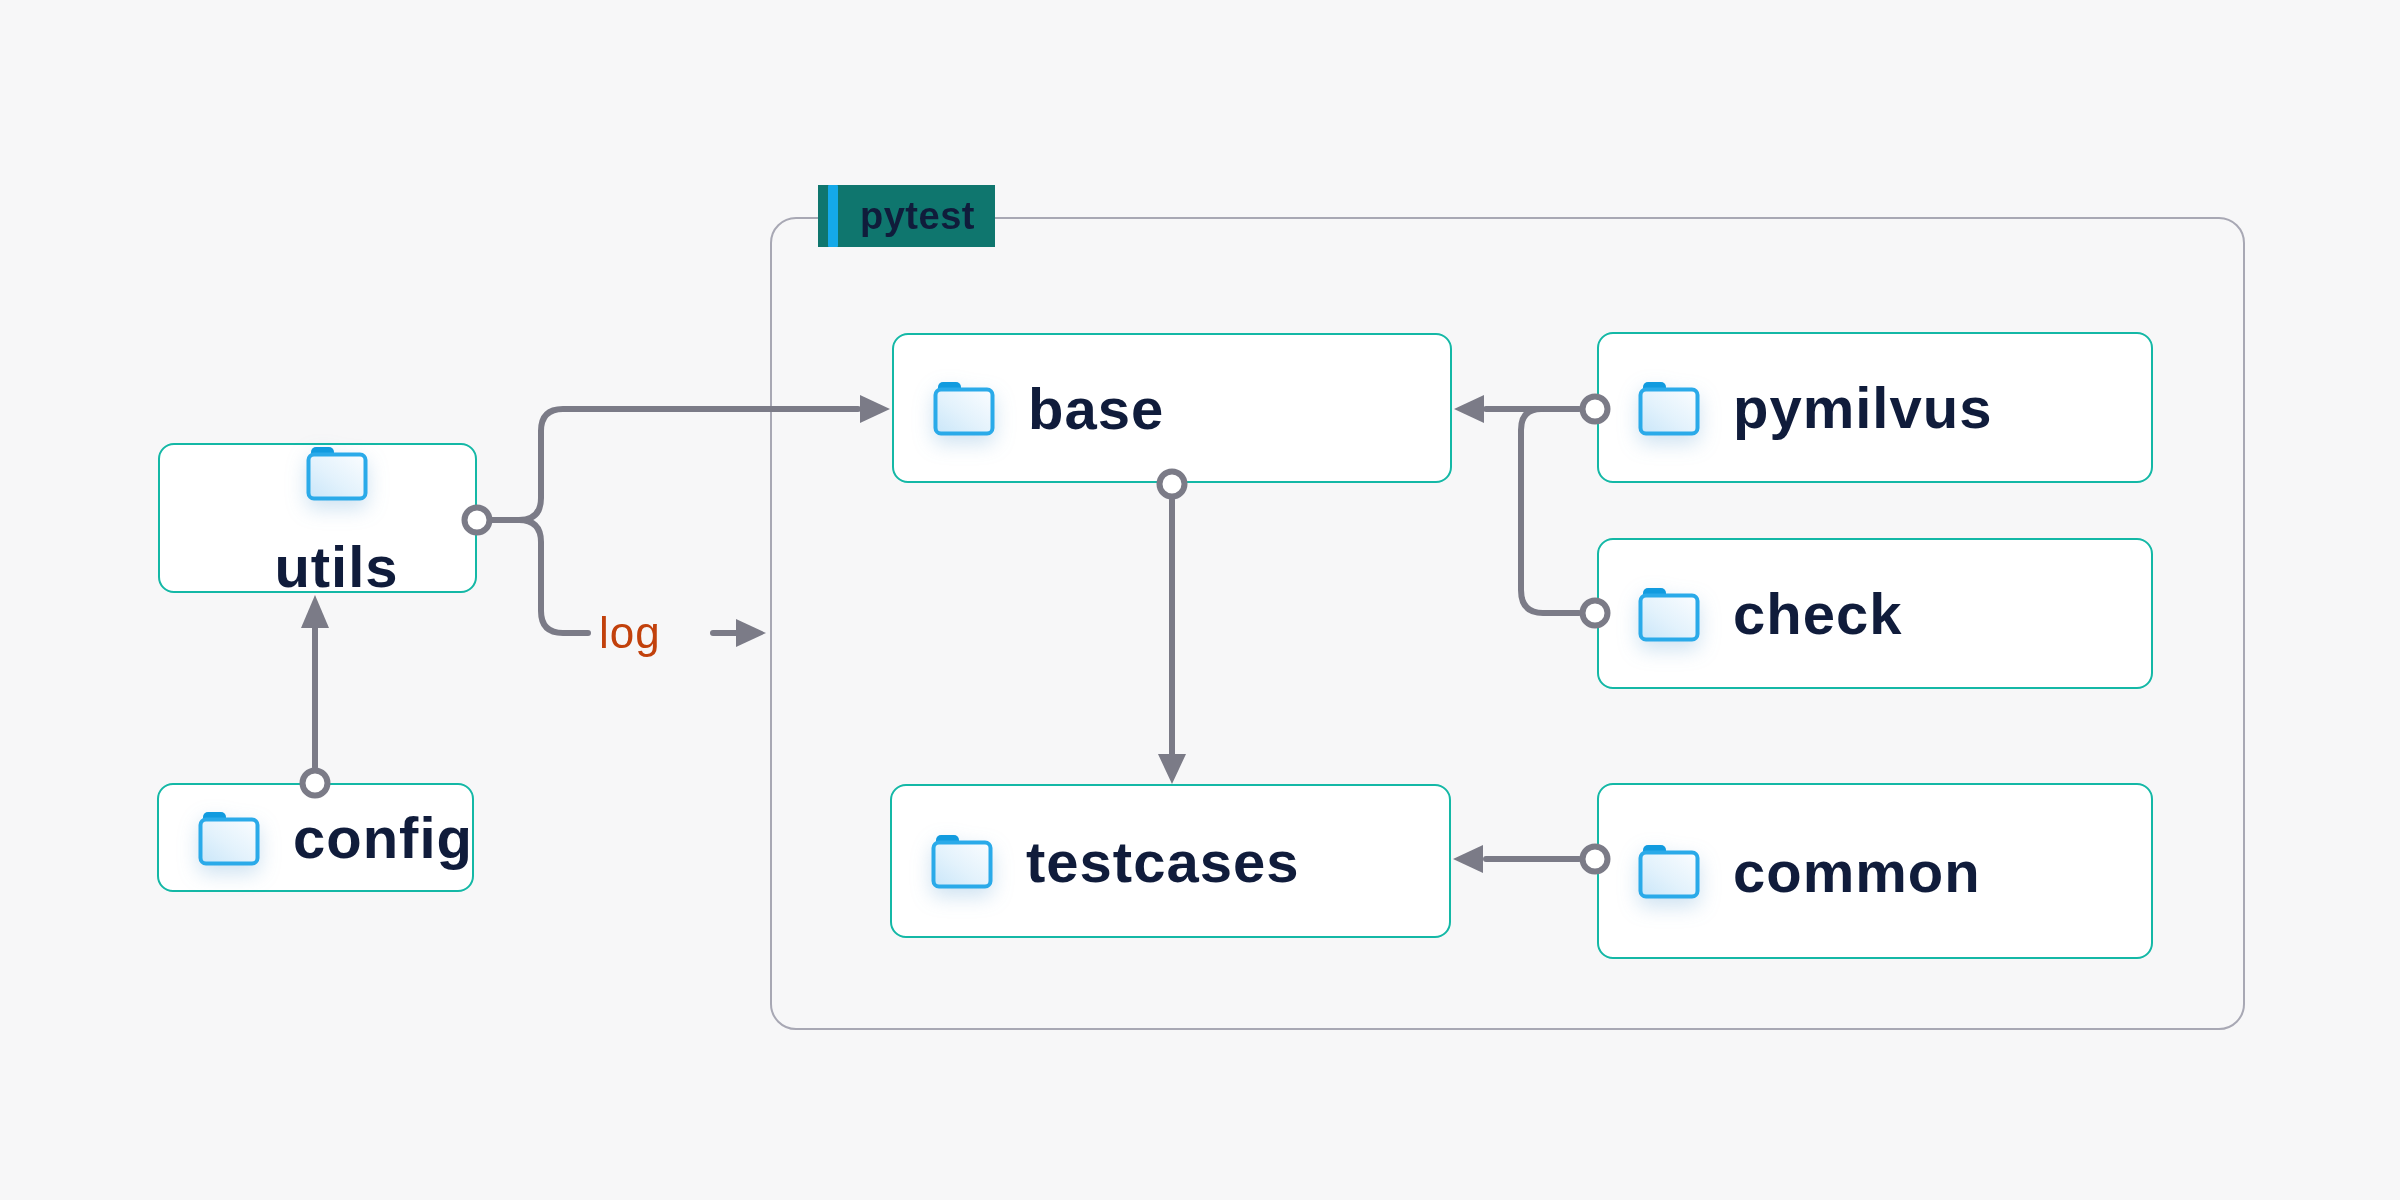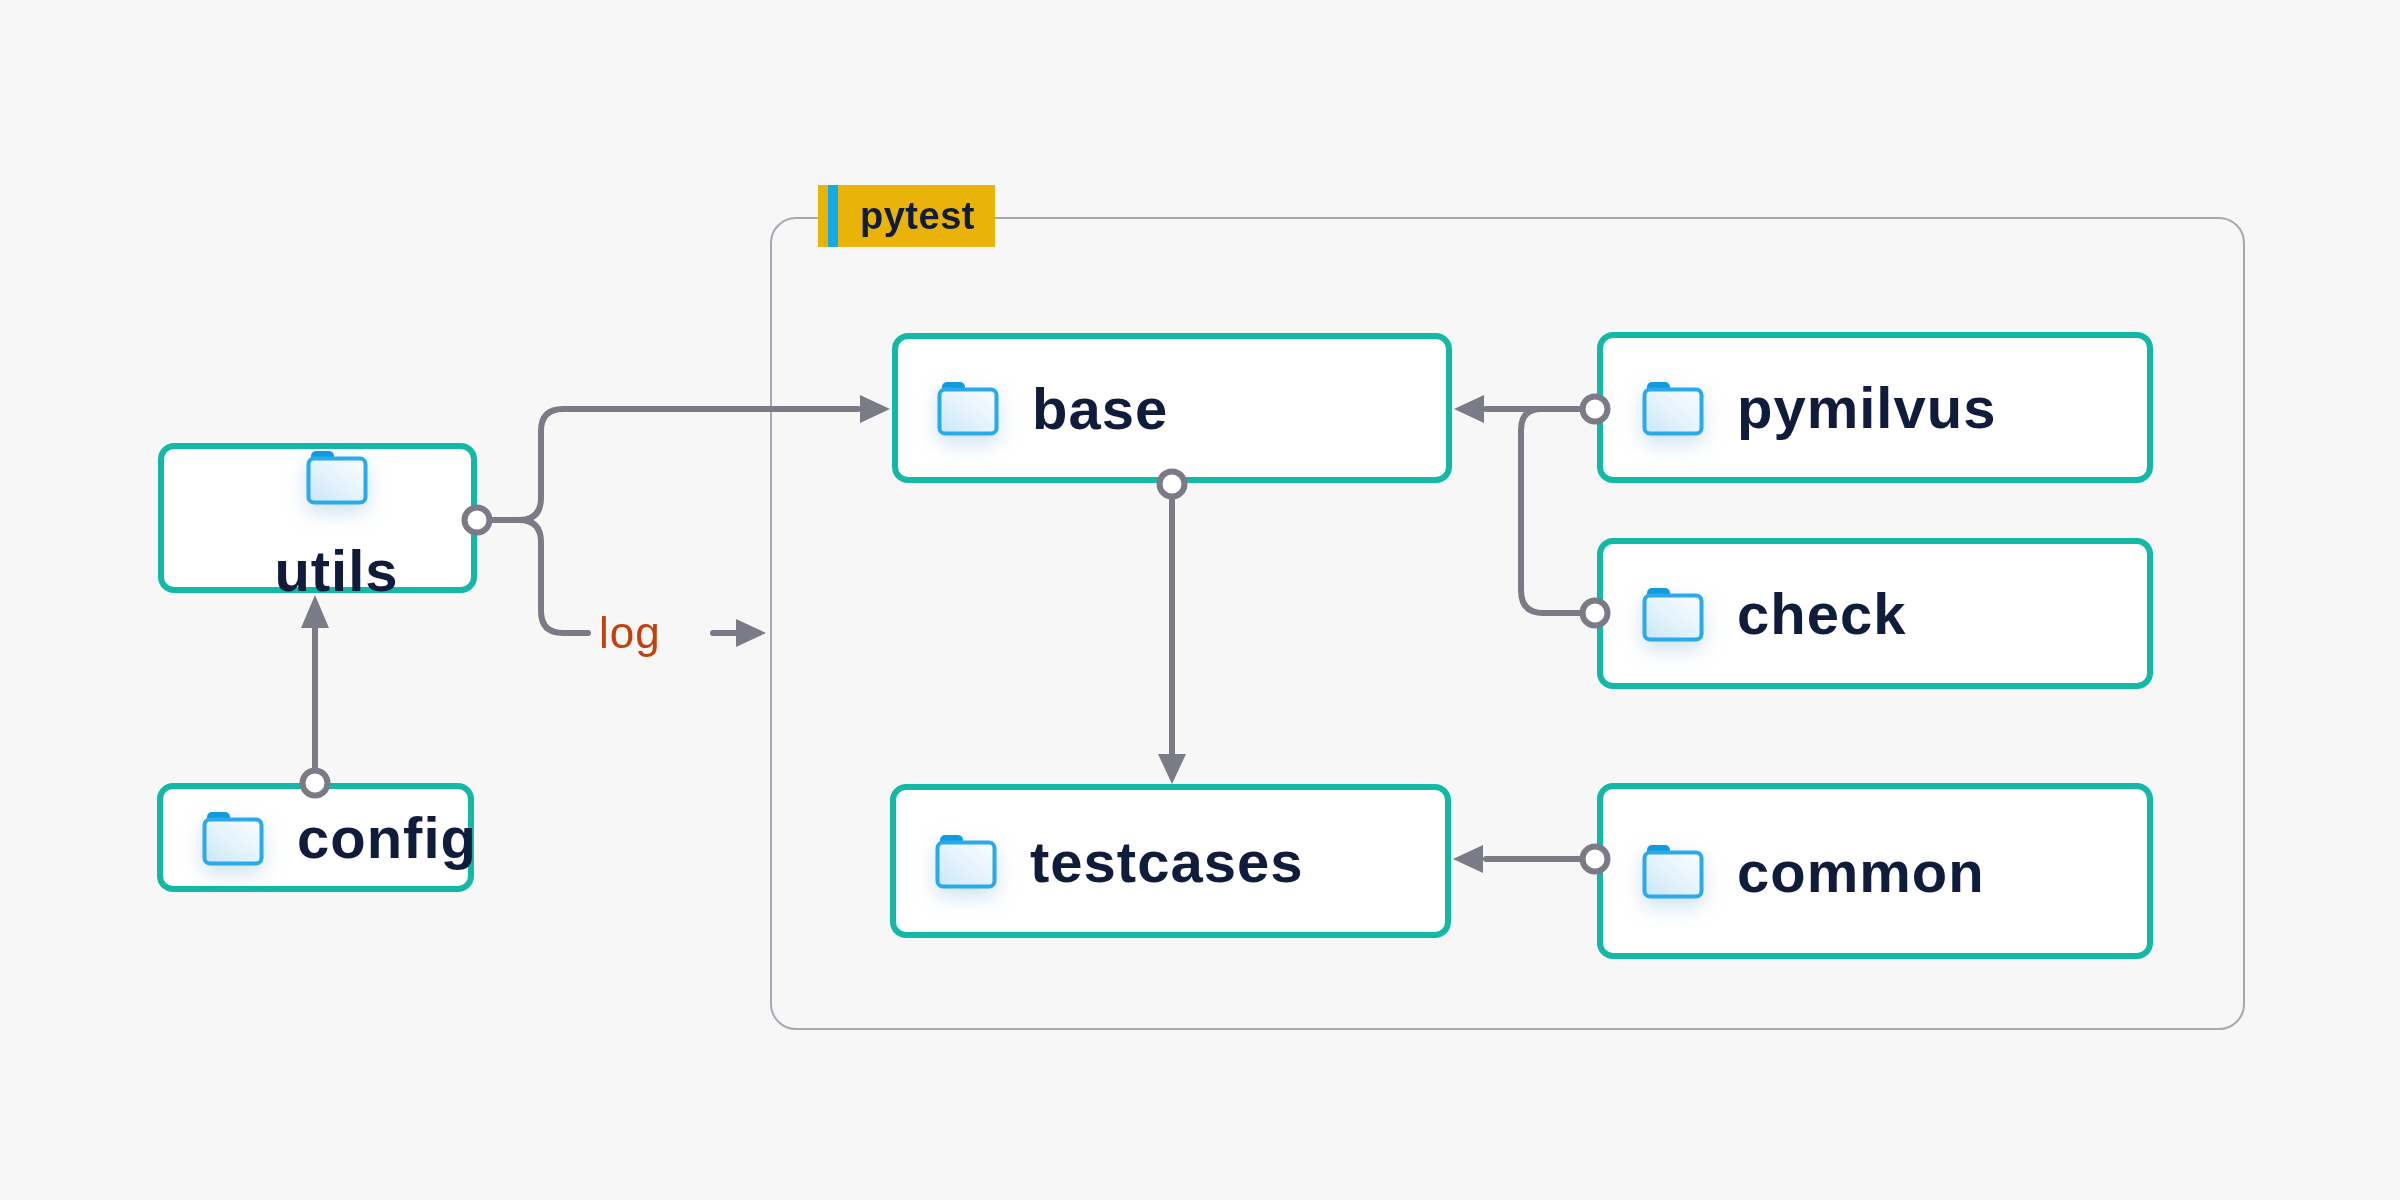--- a/index.html
+++ b/index.html
@@ -25,21 +25,21 @@
     box-sizing: border-box;
     z-index: 1;
   }
   .group-label {
     position: absolute;
     left: 818px; top: 185px;
     height: 62px;
     display: flex;
     align-items: center;
     gap: 22px;
-    background: #eab308;
+    background: #0f766e;
     padding: 0 20px 0 10px;
     z-index: 5;
   }
   .accent-bar {
     width: 10px; height: 62px;
     background: #14a9e9;
     border-radius: 1px;
     flex: none;
   }
   .group-label-text {
@@ -47,21 +47,21 @@
     font-weight: 700;
     color: #101c3b;
     letter-spacing: 0.5px;
     line-height: 62px;
     white-space: nowrap;
   }
   
   .node {
     position: absolute;
     background: #ffffff;
-    border: 6px solid #14b8a6;
+    border: 2px solid #14b8a6;
     border-radius: 16px;
     box-sizing: border-box;
     display: flex;
     align-items: center;
     padding-left: 38px;
     gap: 32px;
     z-index: 2;
   }
   .node .label {
     font-size: 58px;

